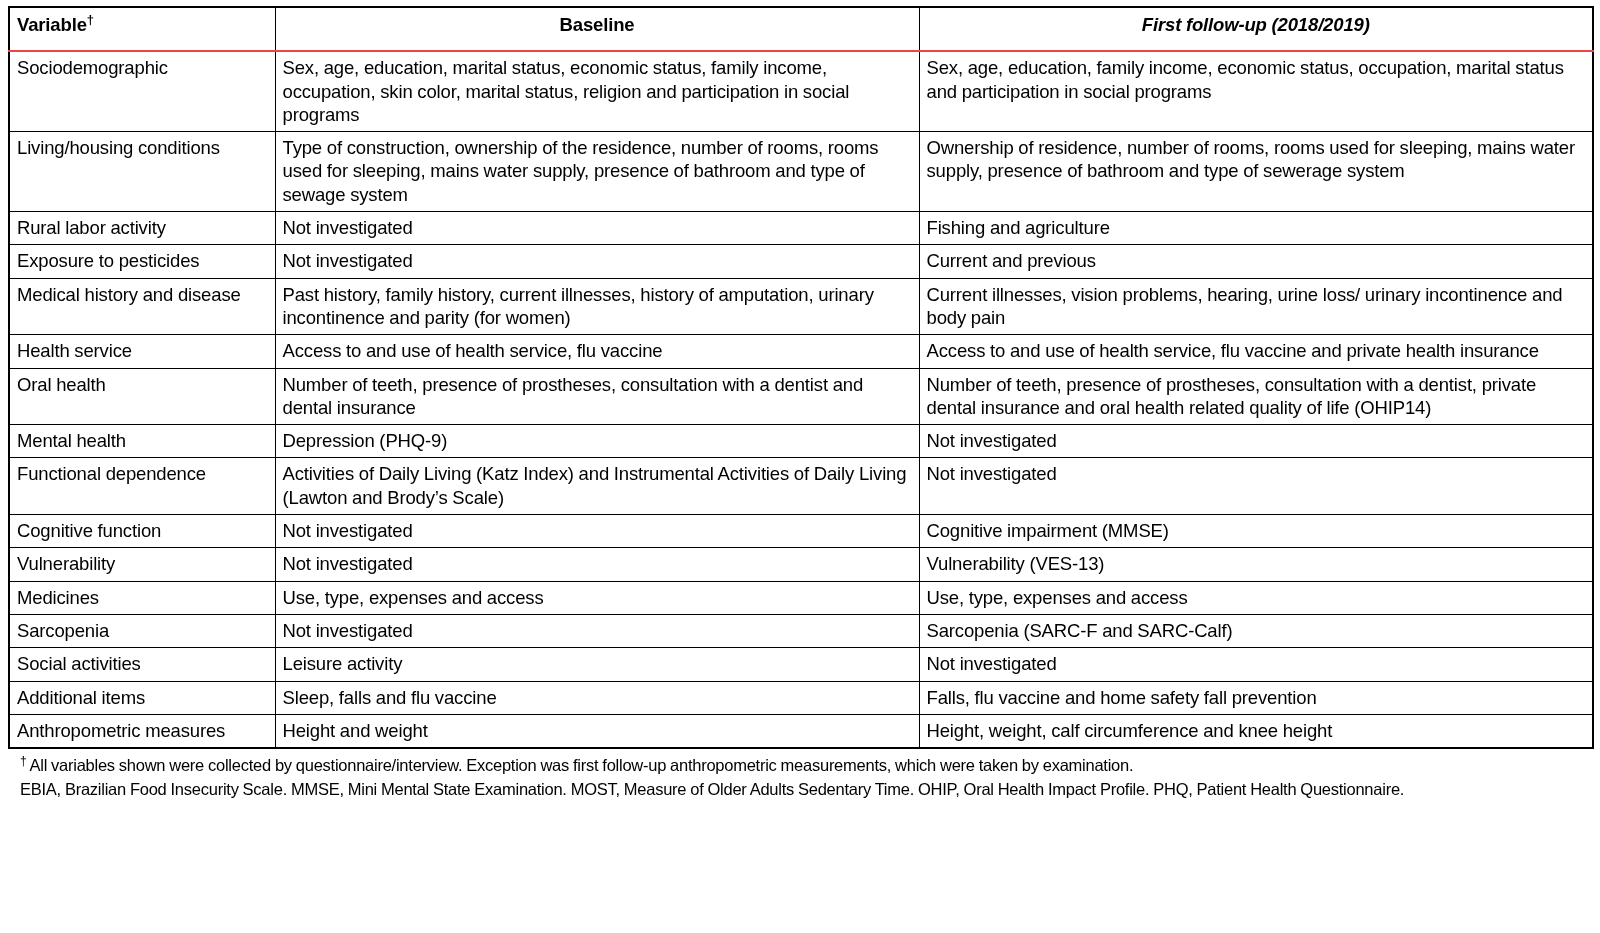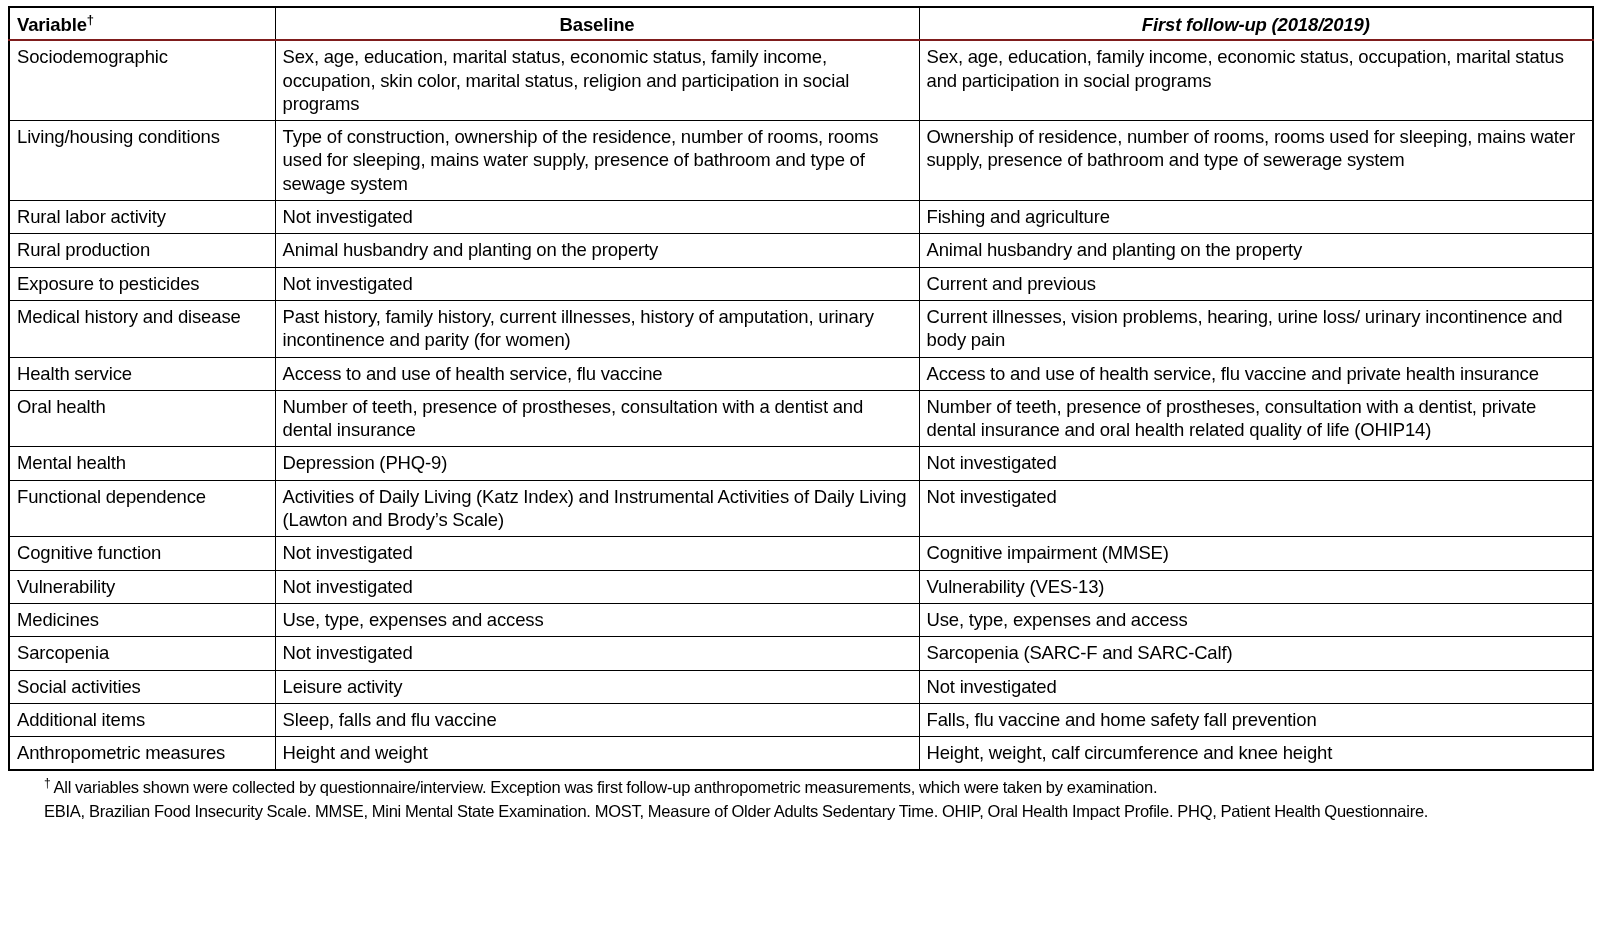--- a/index.html
+++ b/index.html
@@ -36,23 +36,23 @@
     border: 1px solid #000;
     vertical-align: top;
     padding: 4px 7px 5px 7px;
     font-size: 18.5px;
     line-height: 1.26;
     letter-spacing: -0.15px;
     word-spacing: -0.2px;
   }
   table.var-table thead th {
     font-weight: bold;
-    border-bottom: 2px solid #7f1d1d;
+    border-bottom: 2px solid #ef4444;
     padding-top: 5px;
-    padding-bottom: 3px;
+    padding-bottom: 14px;
   }
   th.hdr-var  { text-align: left; }
   th.hdr-base { text-align: center; margin-left: 28px; }
   th.hdr-fu   { text-align: center; font-style: italic; }
 
   .dagger {
     font-size: 13px;
     vertical-align: super;
     line-height: 0;
   }
@@ -60,21 +60,20 @@
   .notes {
     margin-top: 5px;
     padding-left: 12px;
   }
   .notes .note-line {
     font-size: 16.5px;
     line-height: 1.42;
     letter-spacing: -0.25px;
     word-spacing: -0.35px;
     white-space: nowrap;
-    margin-left: 24px;
   }
   .notes .note-line .dag-inline {
     font-size: 12px;
     vertical-align: super;
     line-height: 0;
   }
 </style>
 </head>
 <body>
 
@@ -101,25 +100,20 @@
         </tr>
         <tr>
           <td class="cell-variable">Living/housing conditions</td>
           <td class="cell-baseline">Type of construction, ownership of the residence, number of rooms, rooms used for sleeping, mains water supply, presence of bathroom and type of sewage system</td>
           <td class="cell-followup">Ownership of residence, number of rooms, rooms used for sleeping, mains water supply, presence of bathroom and type of sewerage system</td>
         </tr>
         <tr>
           <td class="cell-variable">Rural labor activity</td>
           <td class="cell-baseline">Not investigated</td>
           <td class="cell-followup">Fishing and agriculture</td>
-        </tr>
-        <tr>
-          <td class="cell-variable">Rural production</td>
-          <td class="cell-baseline">Animal husbandry and planting on the property</td>
-          <td class="cell-followup">Animal husbandry and planting on the property</td>
         </tr>
         <tr>
           <td class="cell-variable">Exposure to pesticides</td>
           <td class="cell-baseline">Not investigated</td>
           <td class="cell-followup">Current and previous</td>
         </tr>
         <tr>
           <td class="cell-variable">Medical history and disease</td>
           <td class="cell-baseline">Past history, family history, current illnesses, history of amputation, urinary incontinence and parity (for women)</td>
           <td class="cell-followup">Current illnesses, vision problems, hearing, urine loss/ urinary incontinence and body pain</td>

